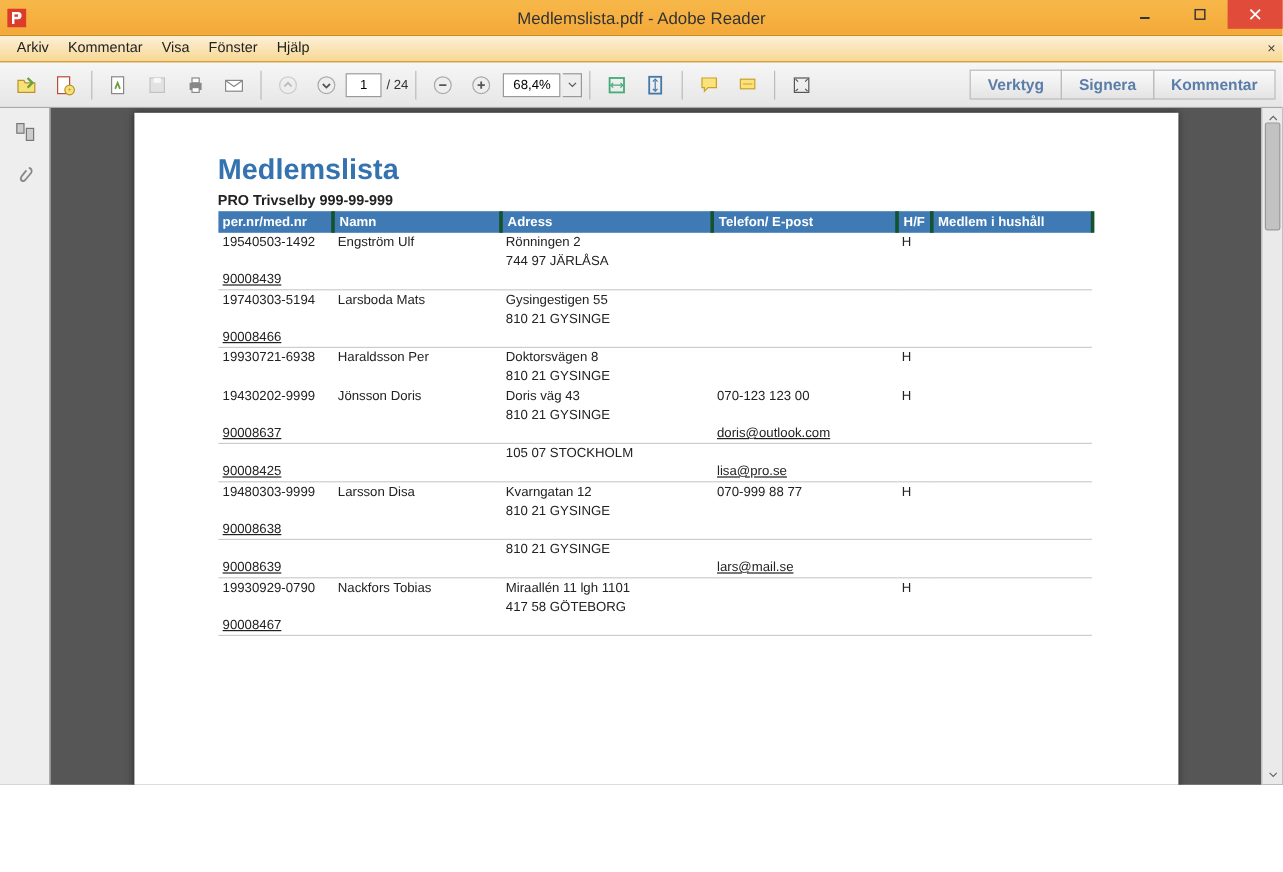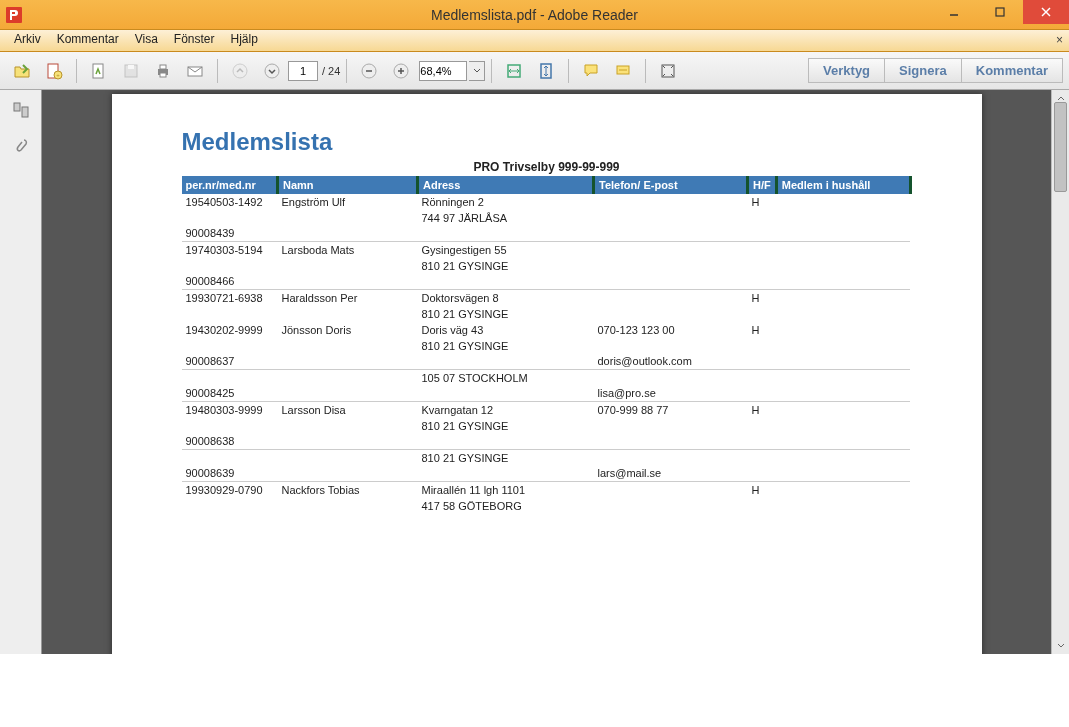--- a/index.html
+++ b/index.html
@@ -18,45 +18,45 @@
   .menubar { height: 22px; background: linear-gradient(#fdf0d7,#f7d893); border-bottom: 1px solid #c98a1e; display: flex; align-items: flex-start; padding: 0 6px; position: relative;}
   .menubar .menu-item { padding: 2px 8px; font-size: 12px; color: #222; cursor: default; }
   .menubar .help-x { position: absolute; right: 6px; top: 3px; font-size: 12px; color: #444; }
 
   
   .toolbar { height: 38px; background: linear-gradient(#f6f6f6,#e6e6e6); border-bottom: 1px solid #aaa; display: flex; align-items: center; padding: 0 6px; }
   .tbtn { width: 28px; height: 28px; margin: 0 2px; display: flex; align-items: center; justify-content: center; border: 1px solid transparent; border-radius: 3px; }
   .tsep { width: 1px; height: 24px; background: #bbb; margin: 0 6px; }
   .pageinput { width: 30px; height: 20px; border: 1px solid #999; text-align: center; font-size: 11px; }
   .pagecount { font-size: 11px; color: #333; margin-left: 4px; }
-  .zoominput { width: 48px; height: 20px; border: 1px solid #999; text-align: center; font-size: 11px; margin: 0 2px; display: flex; align-items: center; justify-content:flex-start; background:#fff;}
+  .zoominput { width: 48px; height: 20px; border: 1px solid #999; text-align: center; font-size: 11px; margin: 0 2px; display: flex; align-items: center; justify-content:center; background:#fff;}
   .zoomdrop { width: 16px; height: 20px; border: 1px solid #999; border-left:0; background:#eee; display:flex; align-items:center; justify-content:center;}
   .toolbar-right { margin-left: auto; display: flex; }
   .toolbar-right .panelbtn { padding: 4px 14px; border: 1px solid #bbb; background: linear-gradient(#fafafa,#e4e4e4); color: #5b7ea8; font-weight: bold; font-size: 13px; margin-left: -1px; }
 
   
   .main { display: flex; height: 564px; background: #565656; }
   .leftpane { width: 42px; background: #eeeeee; border-right: 1px solid #999; display:flex; flex-direction:column; align-items:center; padding-top:8px; gap:12px;}
   .leftpane .sidebtn { width: 24px; height: 24px; display:flex; align-items:center; justify-content:center; }
   .docarea { flex: 1; position: relative; overflow: hidden; display:flex; }
   .docarea .grey { flex:1; display:flex; justify-content:center; padding-top:0px;}
   .page { width: 870px; height: 628px; background: #fff; box-shadow: 0 0 6px rgba(0,0,0,0.5); margin-top:4px; padding: 34px 70px 20px 70px; position:relative;}
   .scrollbar { width: 18px; background: #eaeaea; border-left:1px solid #bbb; position:relative;}
   .scrollbar .thumb { position:absolute; top:12px; left:2px; width:13px; height:90px; background:#c2c2c2; border:1px solid #999; border-radius:2px;}
   .scrollbar .arrow { position:absolute; left:0; width:17px; height:16px; display:flex;align-items:center;justify-content:center;}
   .scrollbar .arrow.up { top:0; }
   .scrollbar .arrow.down { bottom:0; }
 
   
   .doc-title { color: #3572b0; font-size: 24px; font-weight: bold; margin-bottom: 4px; }
-  .doc-subtitle { font-size: 12px; font-weight: bold; color: #222; margin-bottom: 2px; text-align: center; }
+  .doc-subtitle { font-size: 12px; font-weight: bold; color: #222; margin-bottom: 2px; }
   .dtable { width: 100%; border-collapse: collapse; font-size: 11px; color: #222; }
   .dtable thead th { background: #3f7ab5; color: #fff; text-align: left; font-weight: bold; padding: 3px 4px; font-size: 11px; border-right:3px solid #14532d;}
   .dtable td { padding: 2px 4px; vertical-align: top; border: none; }
-  .dtable tbody tr.idrow td { border-bottom: 1px solid #ccc; padding-top:1px; padding-bottom:2px;}
+  .dtable tbody tr.idrow td { border-bottom: 1px solid #ccc; padding-top:1px; padding-bottom:2px;text-decoration:underline;}
   .col-pn { width: 96px; }
   .col-name { width: 140px; }
   .col-addr { width: 176px; }
   .col-tel { width: 154px; }
   .col-hf { width: 28px; }
   .col-house { width: auto; }
   .pagefoot { position:absolute; bottom: 36px; right: 80px; font-size: 11px; color:#333;}
 
   svg { display:block; }
 </style>
@@ -402,20 +402,28 @@
                 <td></td>
               </tr>
               <tr>
                 <td></td>
                 <td></td>
                 <td>417 58 GÖTEBORG</td>
                 <td></td>
                 <td></td>
                 <td></td>
               </tr>
+              <tr class="idrow">
+                <td>90008467</td>
+                <td></td>
+                <td></td>
+                <td></td>
+                <td></td>
+                <td></td>
+              </tr>
             </tbody>
         </table>
         <div class="pagefoot">Sida 1 av 2</div>
       </div>
     </div>
     <div class="scrollbar">
       <div class="arrow up">
           <svg width="10" height="10" viewBox="0 0 10 10">
             <path d="M2 7l3-3 3 3" fill="none" stroke="#666"></path>
           </svg>

